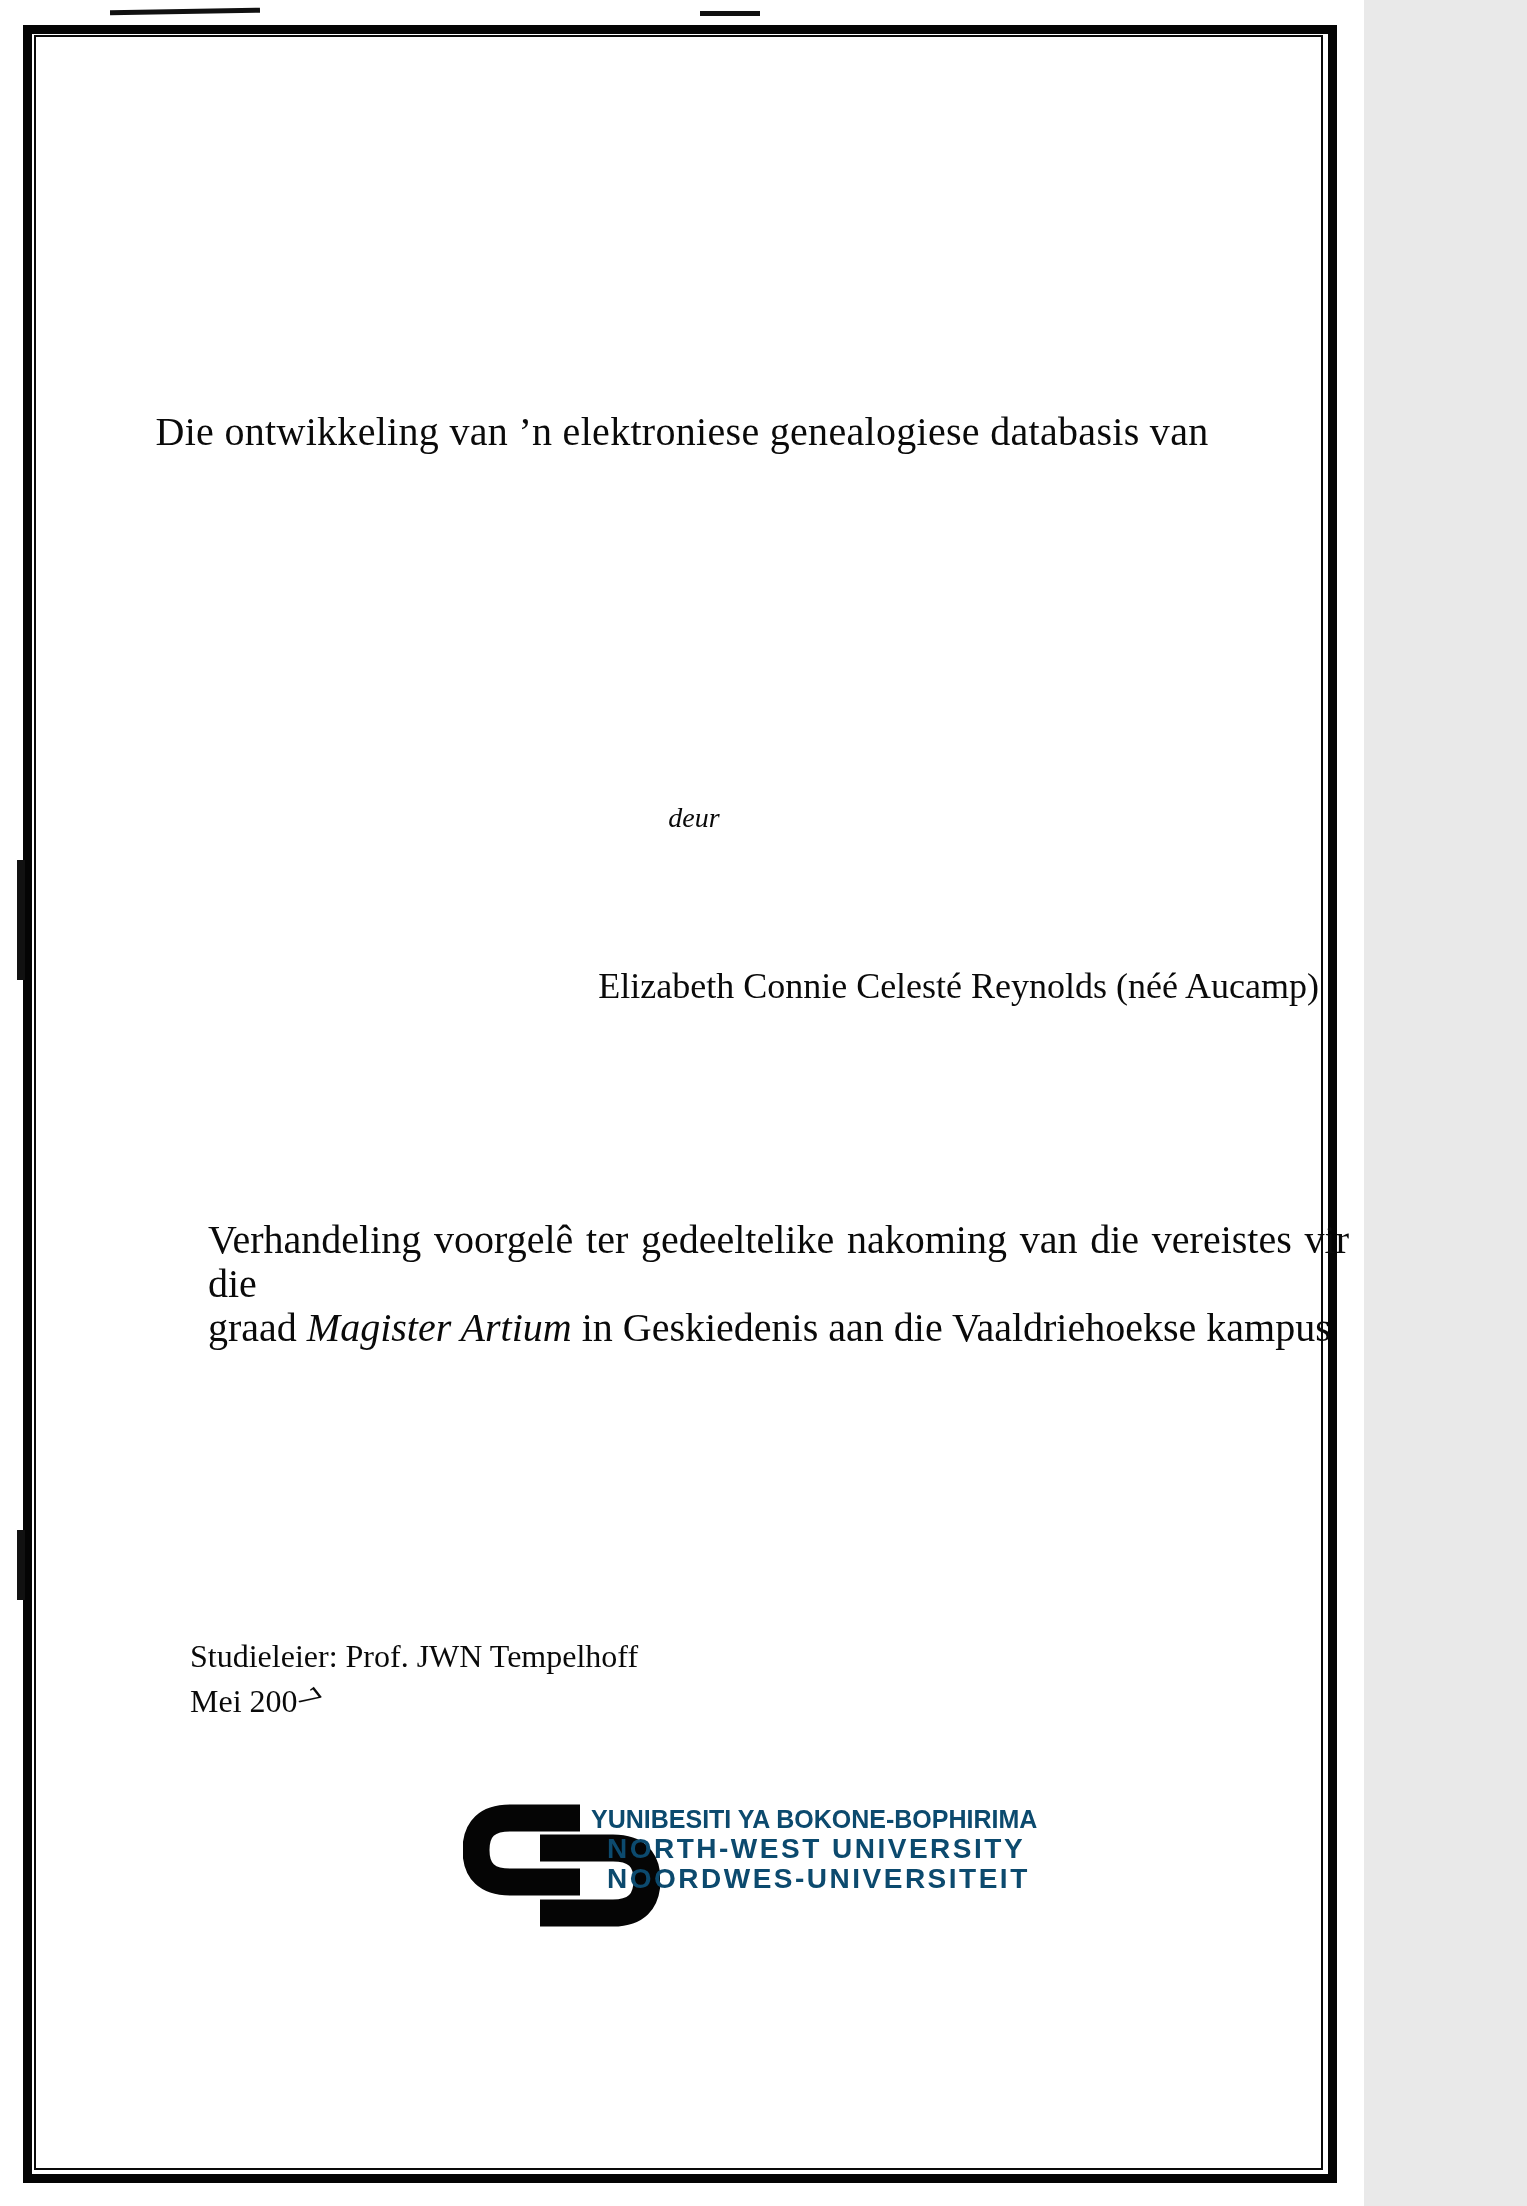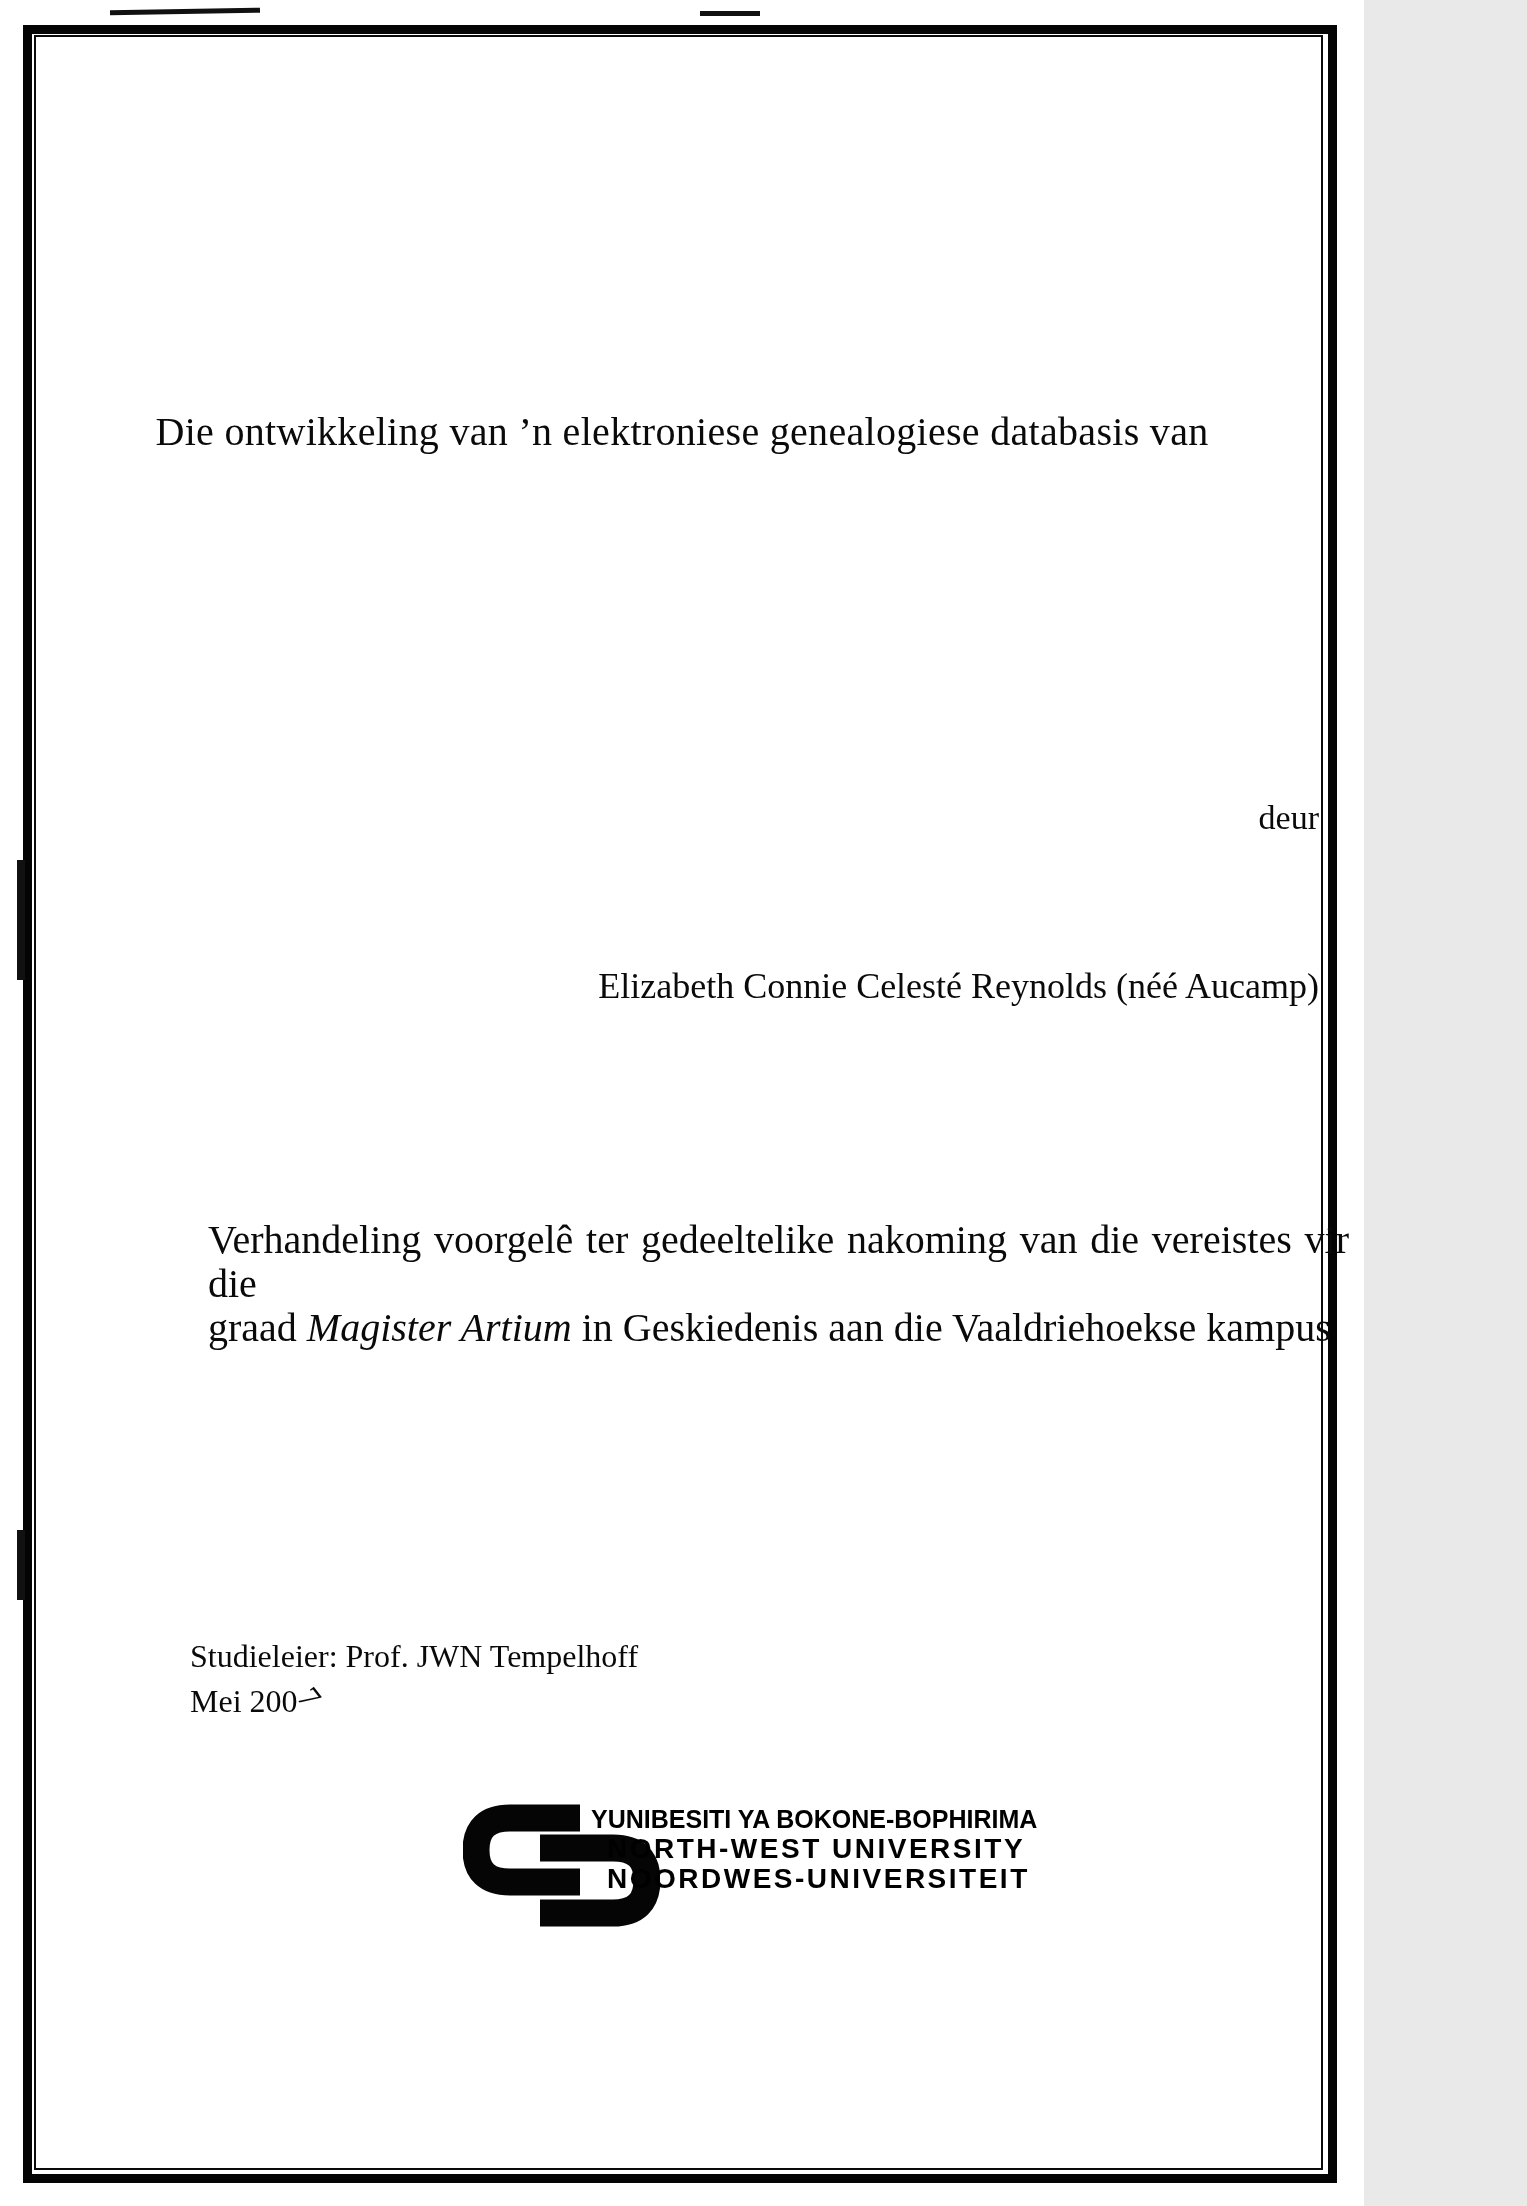--- a/index.html
+++ b/index.html
@@ -14,35 +14,35 @@
   .artifact{position:absolute;background:#111;}
   .a1{left:110px;top:9px;width:150px;height:5px;transform:rotate(-1deg);}
   .a2{left:700px;top:11px;width:60px;height:5px;}
   .a3{left:1380px;top:12px;width:36px;height:4px;transform:rotate(2deg);}
   .a4{left:17px;top:860px;width:8px;height:120px;}
   .a5{left:17px;top:1530px;width:8px;height:70px;}
 
   .title{position:absolute;left:45px;right:45px;top:394px;text-align:center;
          font-size:40px;line-height:76px;letter-spacing:0.3px;}
   .byline{position:absolute;left:45px;right:45px;top:798px;padding-left:24px;
-          text-align:right;font-size:34px;line-height:40px;}
+          text-align:center;font-size:28px;line-height:40px;font-style:italic;}
   .author{position:absolute;left:45px;right:45px;top:964px;padding-left:38px;
           text-align:right;font-size:36px;line-height:44px;}
 
   .statement{position:absolute;left:208px;top:1218px;width:1141px;
              font-size:40px;line-height:44px;}
   .just{text-align:justify;text-align-last:justify;}
   .statement i{}
 
   .supervisor{position:absolute;left:190px;top:1634px;font-size:32px;line-height:45px;}
   .seven{display:inline-block;transform:translate(1px,-4px) rotate(52deg);transform-origin:55% 55%;}
 
   .logo-mark{position:absolute;left:463px;top:1803px;width:197px;height:124px;}
   .logo-text{position:absolute;left:591px;top:1805px;
-             font-family:"Liberation Sans",sans-serif;font-weight:600;color:#000000;}
+             font-family:"Liberation Sans",sans-serif;font-weight:600;color:#0c4a6e;}
   .lt1{font-size:25px;line-height:29px;letter-spacing:0px;}
   .lt2{font-size:28px;line-height:29.5px;letter-spacing:2.5px;margin-left:16px;}
 </style>
 </head>
 <body>
 
 <div class="scan-page">
 
   <div class="frame-outer"></div>
   <div class="frame-inner"></div>

